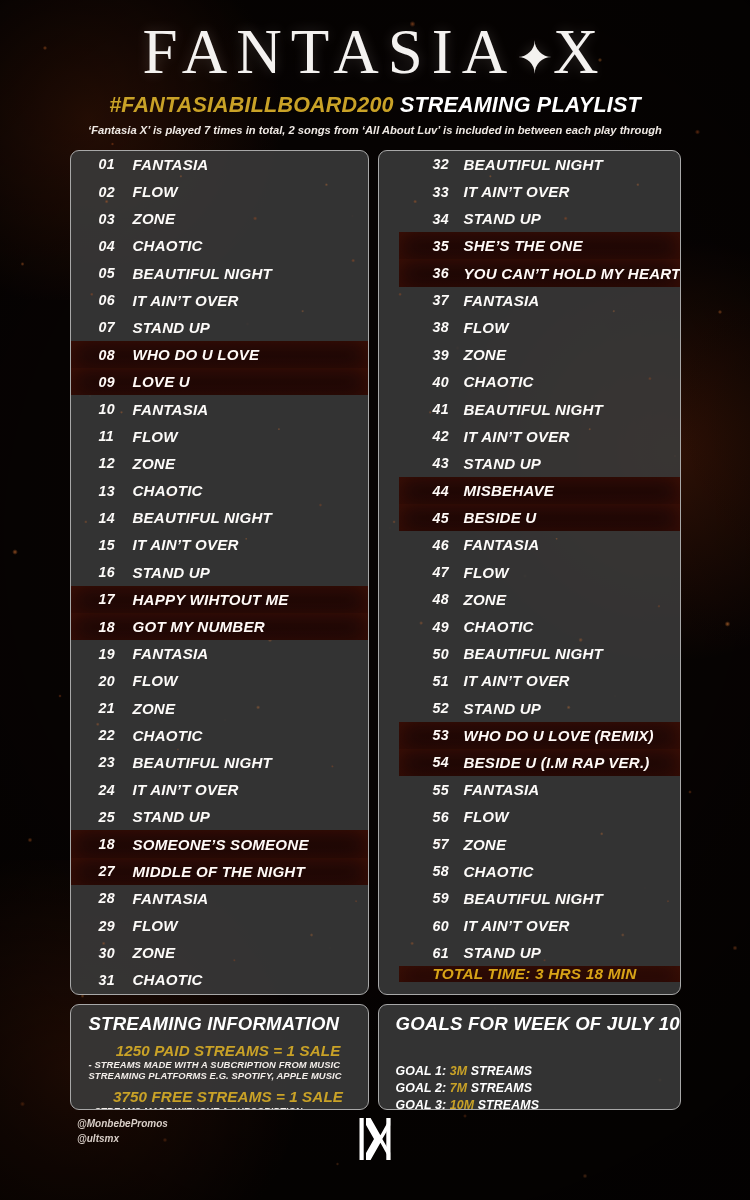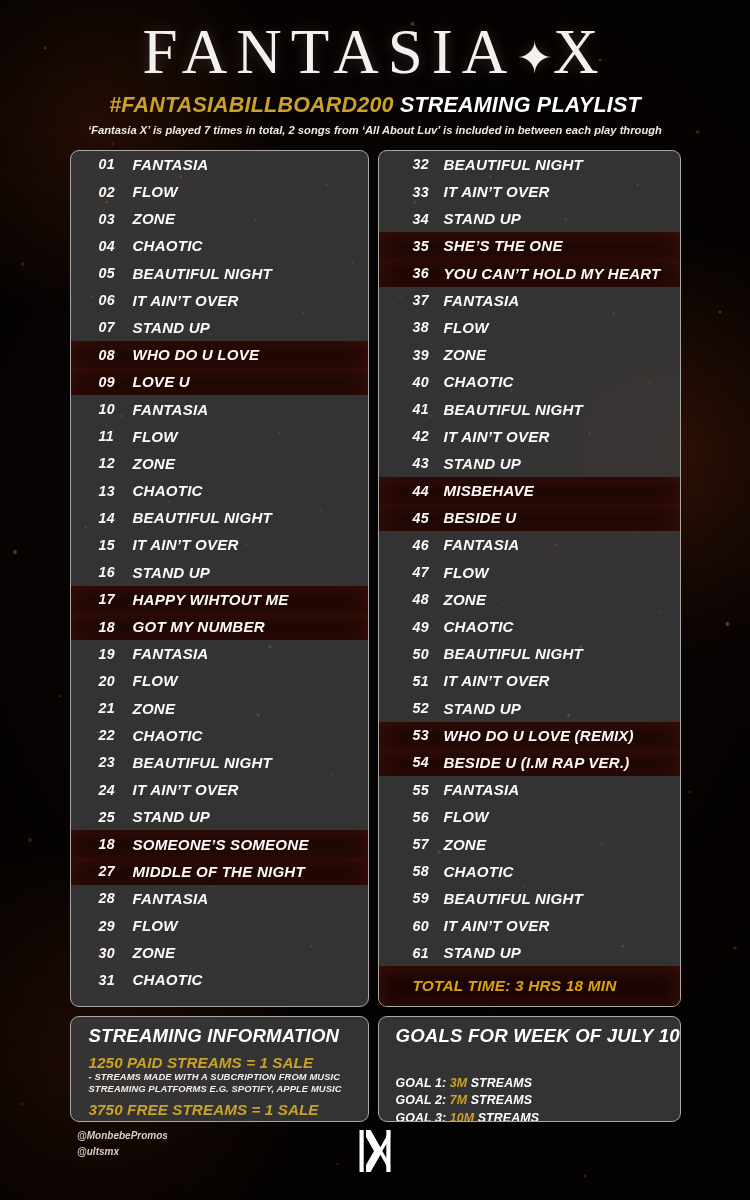--- a/index.html
+++ b/index.html
@@ -167,41 +167,41 @@
     position:relative; z-index:2;
     display:flex; align-items:center;
     height:27.2px;
     padding-left:18px;
     font-style:italic;
     font-weight:bold;
     color:#fdfbf9;
     white-space:nowrap;
   }
   .panel.left .row  { padding-left:28px; }
-  .panel.right .row { padding-left:34px; }
+  .panel.right .row { padding-left:34px;margin-left:20px; }
   .row .num {
     font-size:14.2px;
     width:34px;
     flex:0 0 34px;
     letter-spacing:.3px;
   }
   .panel.right .row .num { width:31px; flex:0 0 31px; }
   .row .ttl {
     font-size:15.1px;
     letter-spacing:.2px;
   }
   .row.hl {
     background:linear-gradient(180deg,#1d0705 0%,#190605 55%,#140404 100%);
     box-shadow:inset 0 0 22px rgba(110,28,8,.45);
   }
   .row.hl .num, .row.hl .ttl { color:#fffaf7; }
   .row.total {
     background:linear-gradient(180deg,#1d0705 0%,#150404 100%);
     box-shadow:inset 0 0 22px rgba(110,28,8,.45);
-    height:40px;
+    height:16px;
     padding-left:17px;
   }
   .row.total .ttl {
     color:#d8a417;
     font-size:15.4px;
     letter-spacing:.2px;
   }
 
   
   .boxes {
@@ -220,21 +220,21 @@
   .box.left  { width:299px; padding:8px 0 10px 18px; }
   .box.right { width:303px; padding:8px 0 0 17px; }
   .box h3 {
     position:relative; z-index:2;
     font-size:18.6px; font-weight:bold; font-style:italic;
     color:#ffffff; letter-spacing:.2px; white-space:nowrap;
   }
   .box .blk { position:relative; z-index:2; margin-top:7px; }
   .box .hd {
     font-size:15.2px; font-weight:bold; font-style:italic;
-    color:#c9a227; letter-spacing:.1px; white-space:nowrap;
+    color:#c9a227; letter-spacing:.1px; white-space:nowrap;text-align:center;
   }
   .box .sub {
     font-size:9.4px; font-weight:bold; font-style:italic;
     color:#f2ede9; letter-spacing:.1px; line-height:1.22;
     max-width:272px;
   }
   .box .goal {
     font-size:12.4px; font-weight:bold; font-style:italic;
     color:#ffffff; letter-spacing:.1px; line-height:1.38; white-space:nowrap;
   }

